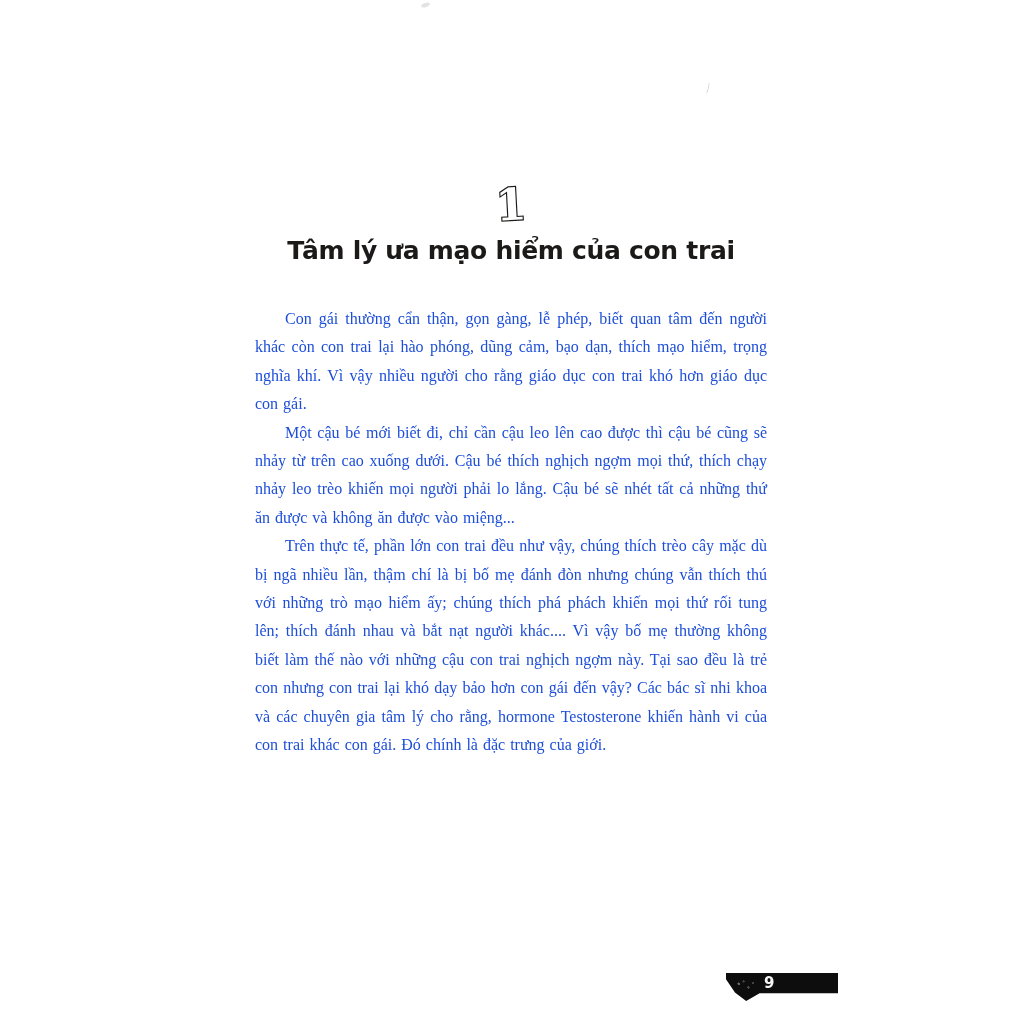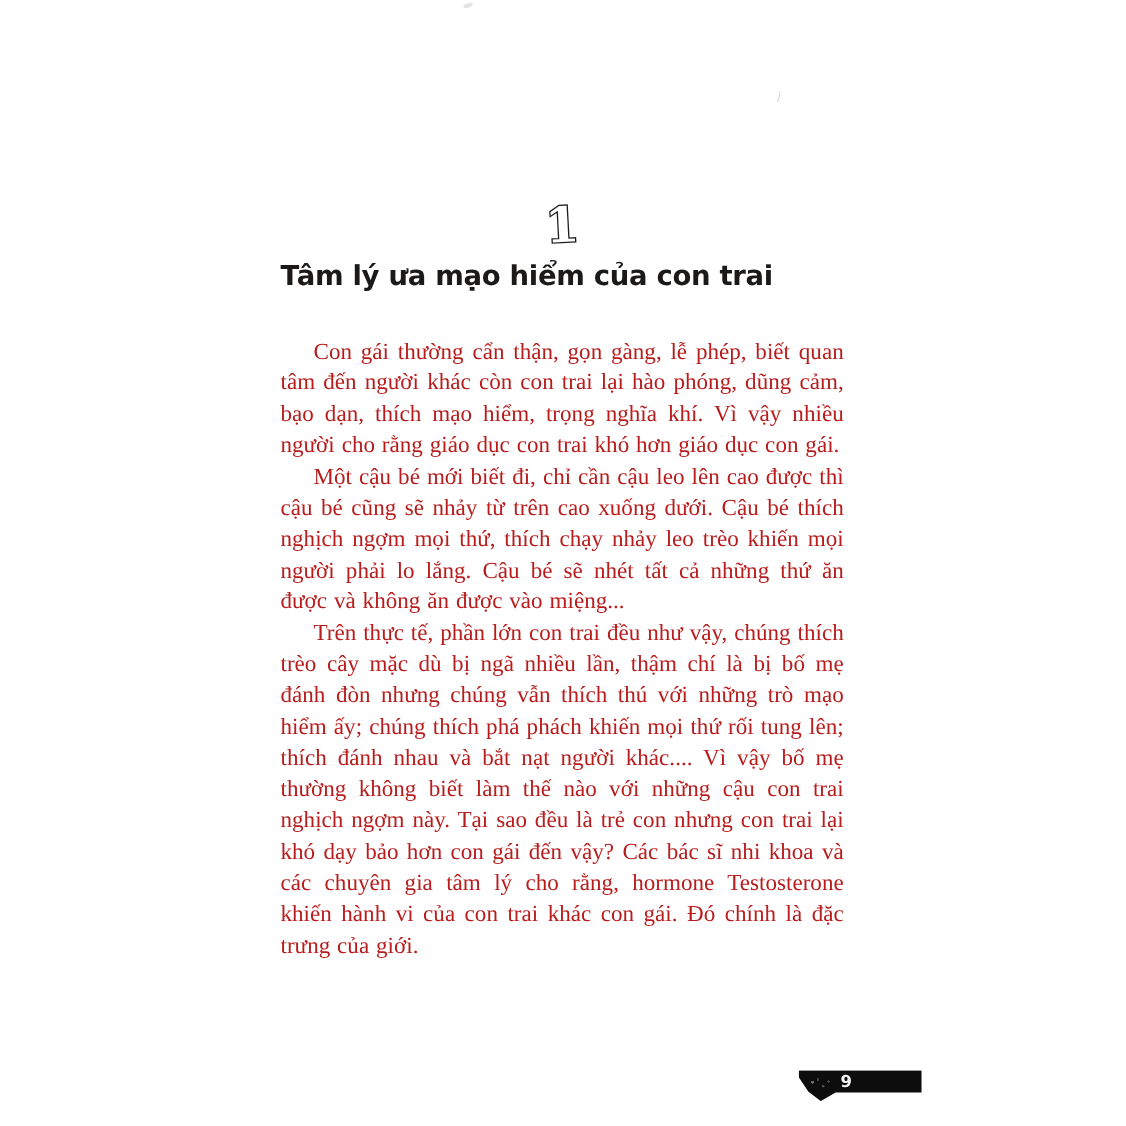--- a/index.html
+++ b/index.html
@@ -22,38 +22,38 @@
     width: 512px;
   }
   .chapter-number-wrap {
     text-align: center;
     height: 52px;
   }
   .chapter-number-wrap svg {
     transform: rotate(-3deg);
   }
   .chapter-title {
-    text-align: left;
+    text-align: center;
     font-family: "DejaVu Sans", "Liberation Sans", sans-serif;
     font-weight: bold;
     font-size: 25px;
     letter-spacing: -0.3px;
     color: #1c1a18;
     margin: 6px 0 0 0;
   }
   .body-text {
     margin-top: 40px;
   }
   .body-text p {
     margin: 0;
     text-indent: 30px;
     text-align: justify;
-    font-size: 21px;
+    font-size: 16px;
     line-height: 28.4px;
-    color: #b91c1c;
+    color: #1d4ed8;
     word-spacing: 1px;
   }
   .page-banner {
     position: absolute;
     left: 726px;
     top: 973px;
     width: 112px;
     height: 28px;
     background: #0d0d0d;
     clip-path: polygon(0% 0%, 100% 0%, 100% 72%, 30% 72%, 18% 100%, 8% 70%, 0% 22%);

